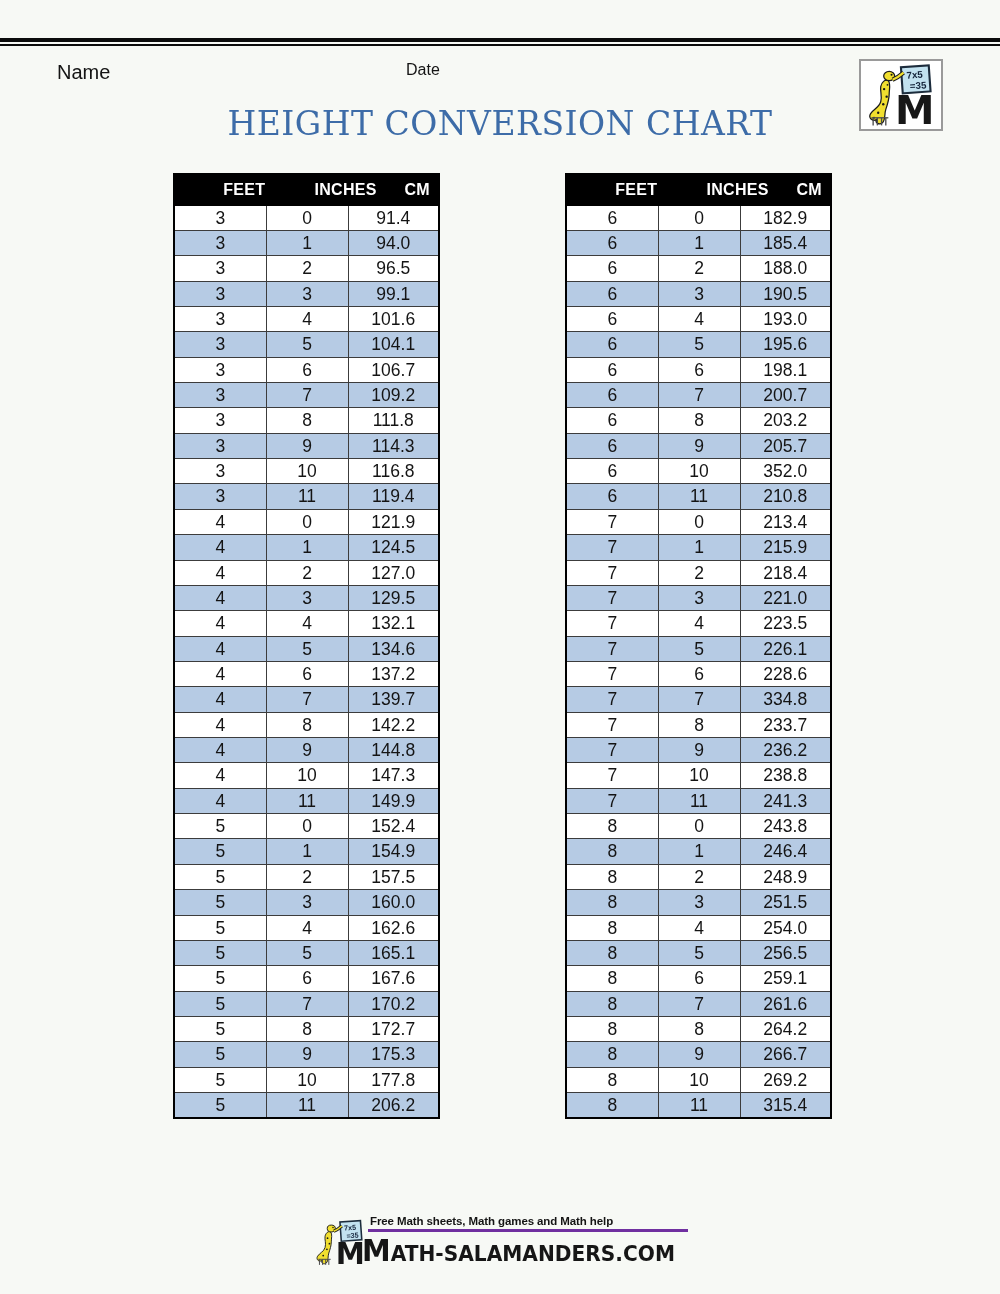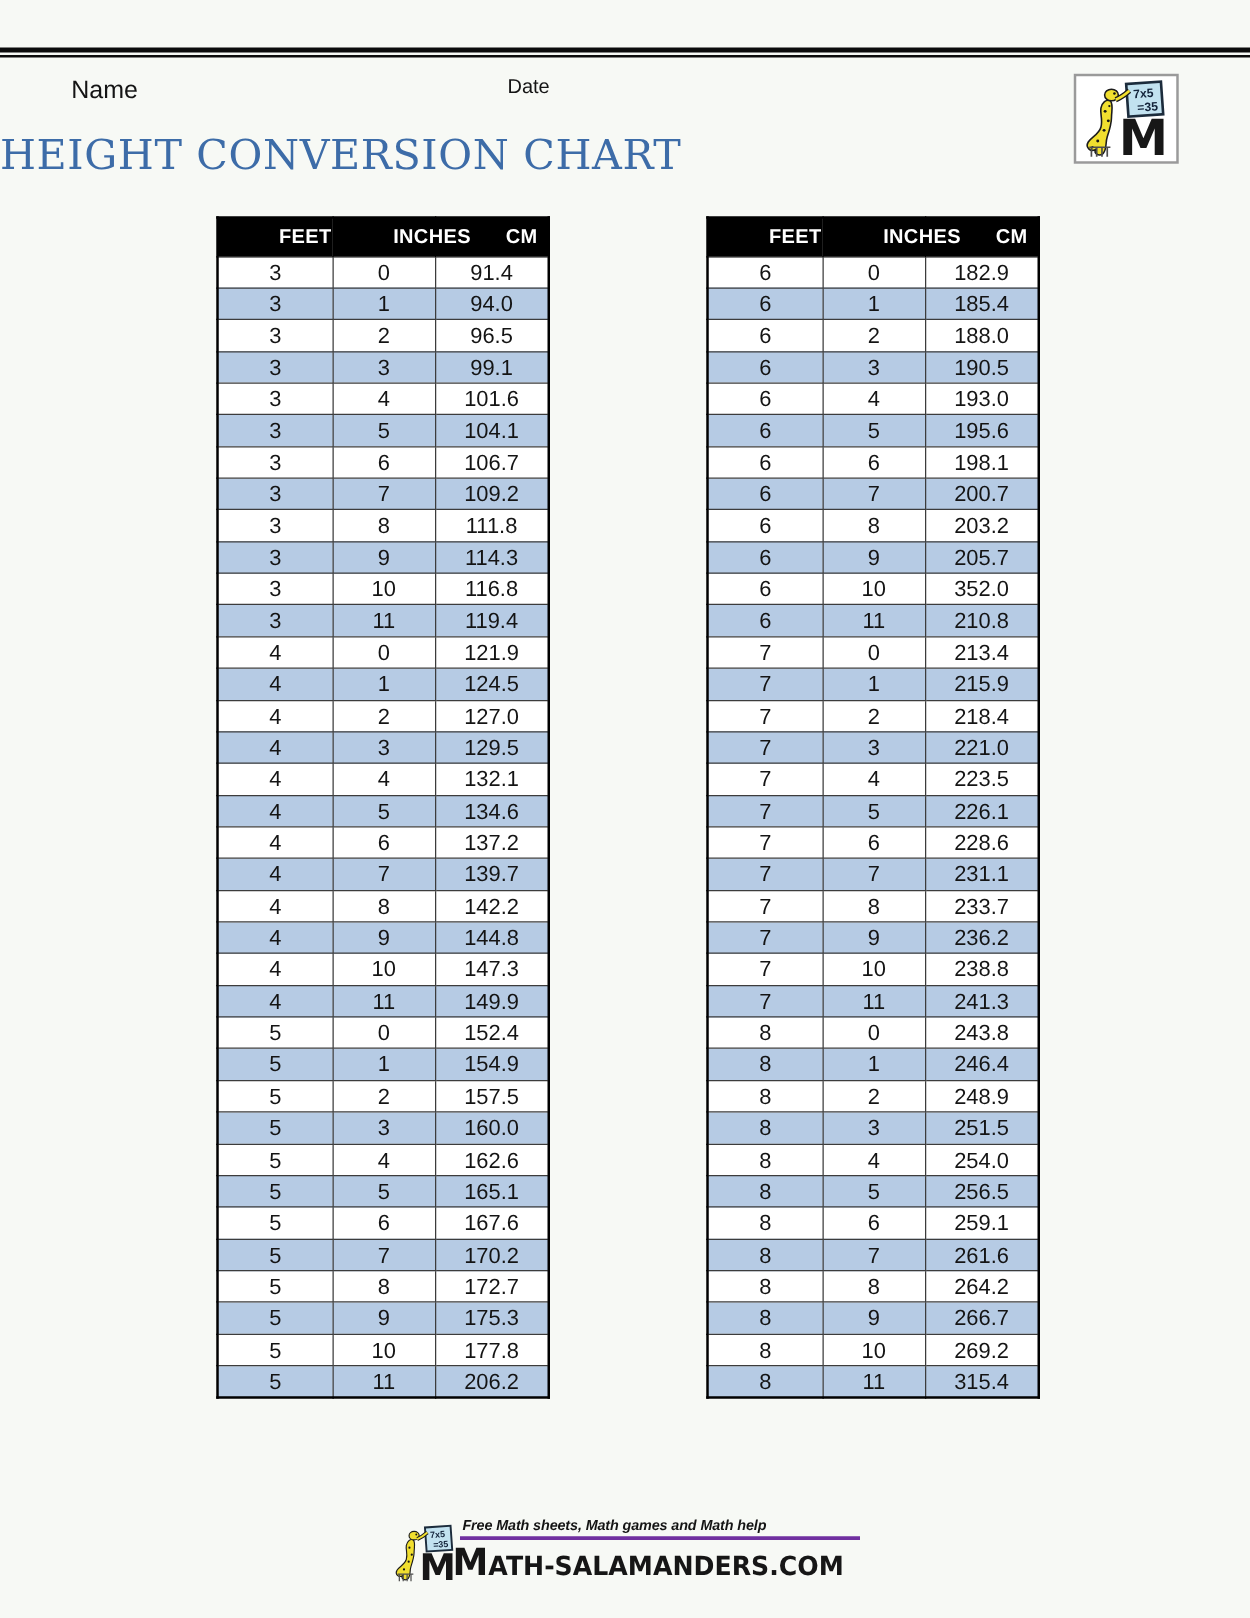--- a/index.html
+++ b/index.html
@@ -18,20 +18,21 @@
   .date-label { position:absolute; top:61px; left:406px; font-size:16px; }
 
   .corner-logo {
     position:absolute; top:59px; left:859px; width:84px; height:72px;
     background:#ffffff; border:2px solid #9a9a9a;
     display:flex; align-items:center; justify-content:center;
   }
 
   .page-title {
     position:absolute; top:104px; left:0; width:1000px;
+    text-align:center;
     font-family:"DejaVu Serif","Liberation Serif",serif;
     font-size:33px; letter-spacing:0.5px;
     color:#3d6ca8;
   }
 
   table.conv {
     position:absolute; top:173px;
     width:265px;
     border-collapse:collapse;
     table-layout:fixed;
@@ -52,21 +53,21 @@
     padding:0;
   }
   .conv tr.alt td { background:#b6cbe4; }
 
   .footer {
     position:absolute; top:1215px; left:0; width:1000px;
     display:flex; justify-content:center; align-items:flex-start;
   }
   .footer-logo { margin-top:3px; }
   .footer-text { margin-left:-6px; }
-  .tagline { font-size:11.5px; font-weight:bold; letter-spacing:-0.1px; padding-left:8px;font-style:italic; }
+  .tagline { font-size:11.5px; font-weight:bold; letter-spacing:-0.1px; padding-left:8px; }
   .purple-rule { height:3px; background:#7030a0; margin:2px 0 0 6px; }
   .wordmark {
     font-family:"DejaVu Sans",sans-serif;
     font-size:21px; font-weight:bold; letter-spacing:0px;
     transform:scaleX(0.96); transform-origin:left;
     color:#161616; margin-top:1px;
   }
   .wordmark::first-letter { font-size:30px; }
 </style>
 </head>
@@ -413,21 +414,21 @@
         <td>226.1</td>
       </tr>
       <tr>
         <td>7</td>
         <td>6</td>
         <td>228.6</td>
       </tr>
       <tr class="alt">
         <td>7</td>
         <td>7</td>
-        <td>231.1</td>
+        <td>334.8</td>
       </tr>
       <tr>
         <td>7</td>
         <td>8</td>
         <td>233.7</td>
       </tr>
       <tr class="alt">
         <td>7</td>
         <td>9</td>
         <td>236.2</td>

